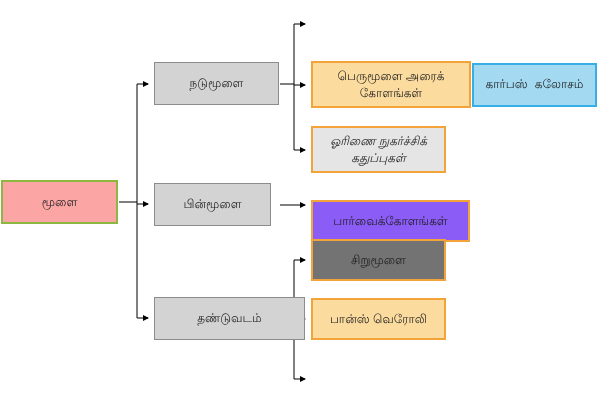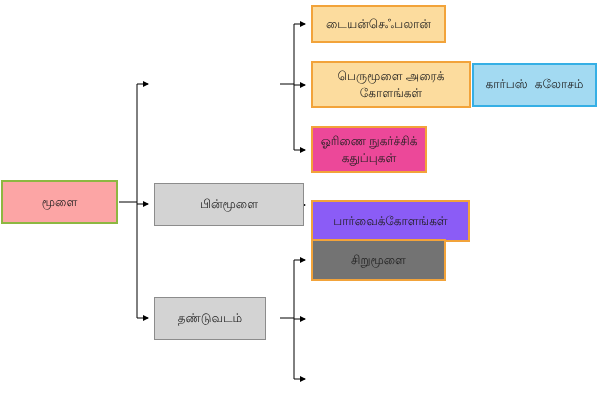--- a/index.html
+++ b/index.html
@@ -66,48 +66,51 @@
     <path d="M294,319 L305,319" stroke="#000" stroke-width="1" fill="none" marker-end="url(#arrow)"></path>
     <path d="M294,379 L305,379" stroke="#000" stroke-width="1" fill="none" marker-end="url(#arrow)"></path>
 
     <path d="M447,85 L466,85" stroke="#000" stroke-width="1" fill="none" marker-end="url(#arrow)"></path>
   </svg>
 
   <div class="node node-green" style="left: 1px; top: 180px; width: 117px; height: 44px; background: #fca5a5; border-color: rgb(141, 183, 65);">
     <span>மூளை</span>
   </div>
 
+  <div class="node node-gray" style="left: 154px; top: 62px; width: 125px; height: 43px; background: rgb(211, 211, 211); border-color: rgb(140, 140, 140);">
+    <span>நடுமூளை</span>
+  </div>
 
-  <div class="node node-gray" style="left: 154px; top: 183px; width: 150px; height: 43px; background: rgb(211, 211, 211); border-color: rgb(140, 140, 140);">
+  <div class="node node-gray" style="left: 154px; top: 183px; width: 117px; height: 43px; background: rgb(211, 211, 211); border-color: rgb(140, 140, 140);">
     <span>பின்மூளை</span>
   </div>
 
-  <div class="node node-gray" style="left: 154px; top: 297px; width: 112px; height: 43px; background: rgb(211, 211, 211); border-color: rgb(140, 140, 140);">
+  <div class="node node-gray" style="left: 154px; top: 297px; width: 151px; height: 43px; background: rgb(211, 211, 211); border-color: rgb(140, 140, 140);">
     <span>தண்டுவடம்</span>
   </div>
 
-  <div class="node node-orange" style="left: 311px; top: 5px; width: 135px; height: 38px; background: rgb(252, 220, 158); border-color: rgb(242, 163, 58);">
-    <span>டையன்செஃபலான்</span>
-  </div>
 
   <div class="node node-orange" style="left: 311px; top: 61px; width: 160px; height: 47px; background: rgb(252, 220, 158); border-color: rgb(242, 163, 58);">
     <span>பெருமூளை அரைக் கோளங்கள்</span>
   </div>
 
-  <div class="node node-orange" style="left: 311px; top: 126px; width: 116px; height: 47px; background: #ec4899; border-color: rgb(242, 163, 58);">
+  <div class="node node-orange" style="left: 311px; top: 126px; width: 135px; height: 47px; background: #e5e5e5; border-color: rgb(242, 163, 58); font-style: italic;">
     <span>ஓரிணை நுகர்ச்சிக் கதுப்புகள்</span>
   </div>
 
   <div class="node node-orange" style="left: 311px; top: 200px; width: 159px; height: 42px; background: #8b5cf6; border-color: rgb(242, 163, 58);">
     <span>பார்வைக்கோளங்கள்</span>
   </div>
 
   <div class="node node-orange" style="left: 311px; top: 239px; width: 135px; height: 42px; background: #737373; border-color: rgb(242, 163, 58);">
     <span>சிறுமூளை</span>
   </div>
 
+  <div class="node node-orange" style="left: 311px; top: 298px; width: 135px; height: 42px; background: rgb(252, 220, 158); border-color: rgb(242, 163, 58);">
+    <span>பான்ஸ் வெரோலி</span>
+  </div>
 
 
   <div class="node node-blue" style="left: 472px; top: 63px; width: 125px; height: 44px; background: rgb(163, 218, 242); border-color: rgb(53, 175, 229);">
     <span>கார்பஸ் கலோசம்</span>
   </div>
 
 </div>
 
 </body></html>

